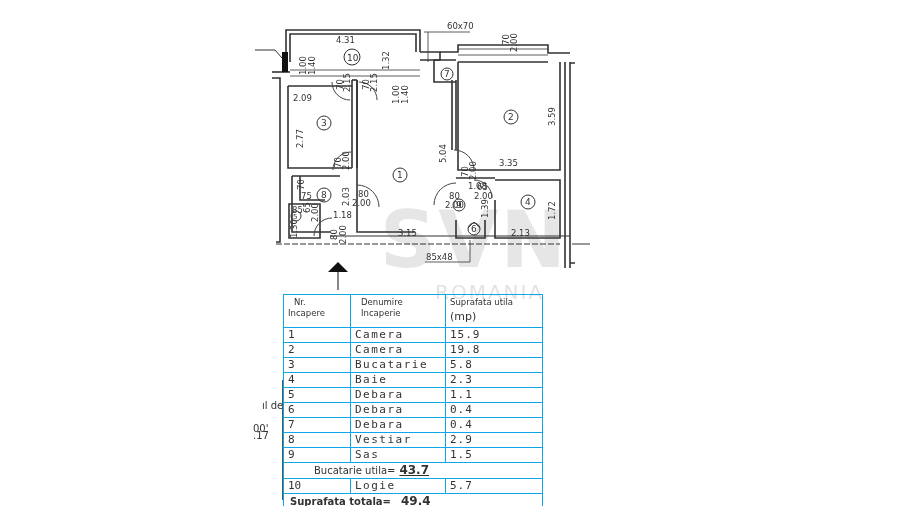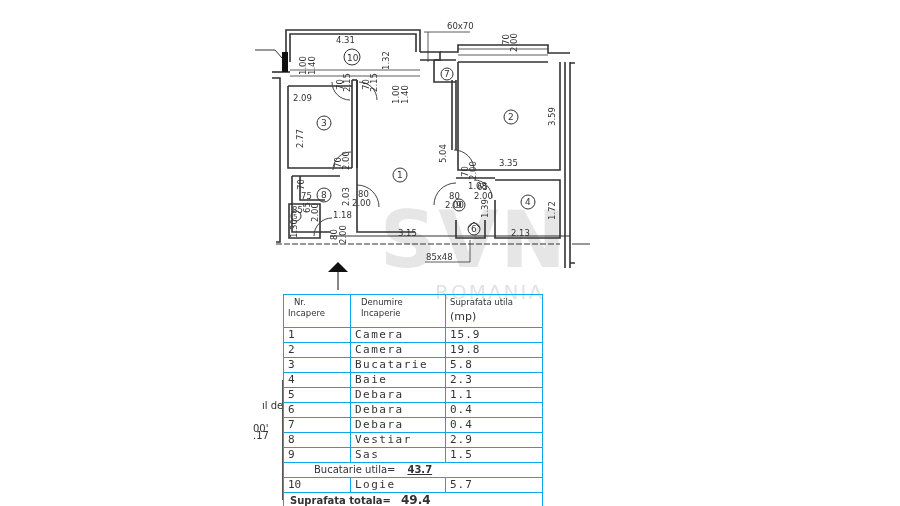--- a/index.html
+++ b/index.html
@@ -10,21 +10,21 @@
   .lbl{font-family:"DejaVu Sans",sans-serif;font-size:9px;fill:#333;}
   .side{position:absolute;font-family:"DejaVu Sans",sans-serif;font-size:10px;color:#333;}
   .wm{position:absolute;font-family:"DejaVu Sans",sans-serif;color:#e2e2e2;letter-spacing:2px;}
   table.rooms{position:absolute;left:283px;top:294px;width:260px;border-collapse:collapse;font-family:"DejaVu Sans Mono",monospace;font-size:11px;color:#333;}
   table.rooms td{border:1px solid #0ea5e9;padding:0 4px;height:14px;line-height:14px;white-space:nowrap;}
   table.rooms .hdr td{height:30px;font-family:"DejaVu Sans",sans-serif;font-size:8.5px;line-height:11px;vertical-align:top;padding-top:2px;}
   .c1{width:58px;}
   .c2{width:80px;letter-spacing:1.5px;}
   .c3{letter-spacing:1px;}
   .tot td{font-family:"DejaVu Sans",sans-serif;font-size:10px;}
-  .tot .v{font-weight:bold;font-size:10px;margin-left:12px;text-decoration:underline;}
+  .tot .v{font-weight:bold;font-size:12px;margin-left:4px;text-decoration:underline;}
   .grand td{font-family:"DejaVu Sans",sans-serif;font-size:10px;font-weight:bold;border-bottom:none;}
 </style>
 </head>
 <body>
 
 <div class="page">
 
   <div class="wm" style="left:380px;top:195px;font-size:78px;font-weight:bold;color:#e6e6e6;">SVN</div>
   <div class="wm" style="left:435px;top:280px;font-size:20px;">ROMANIA</div>
 

